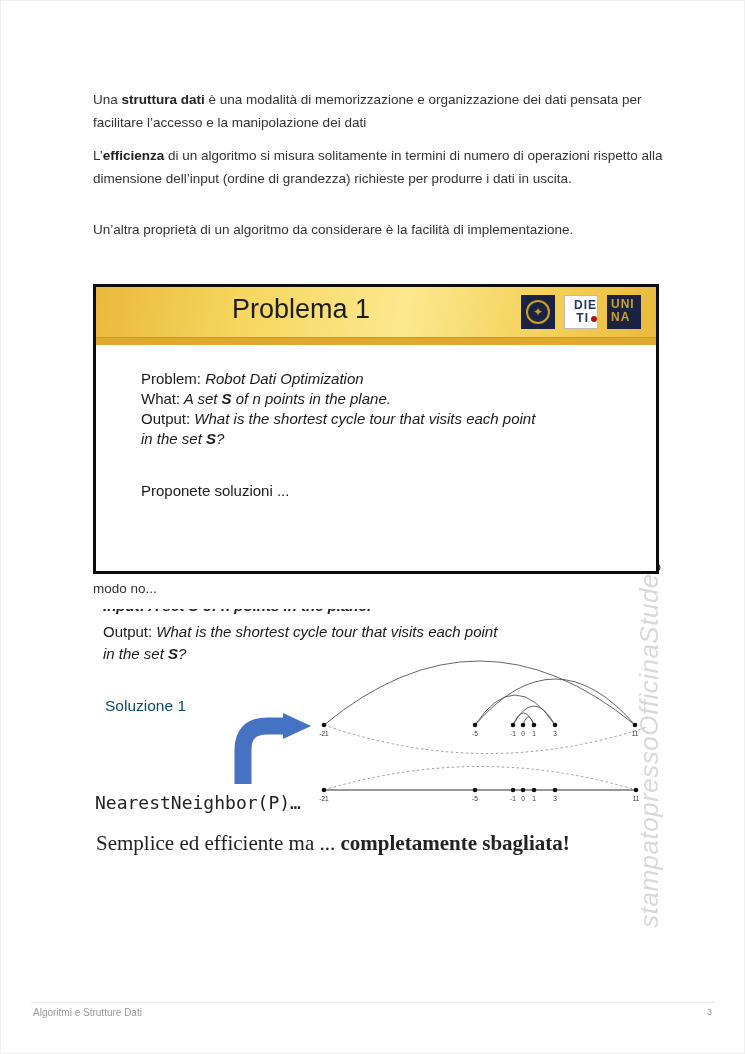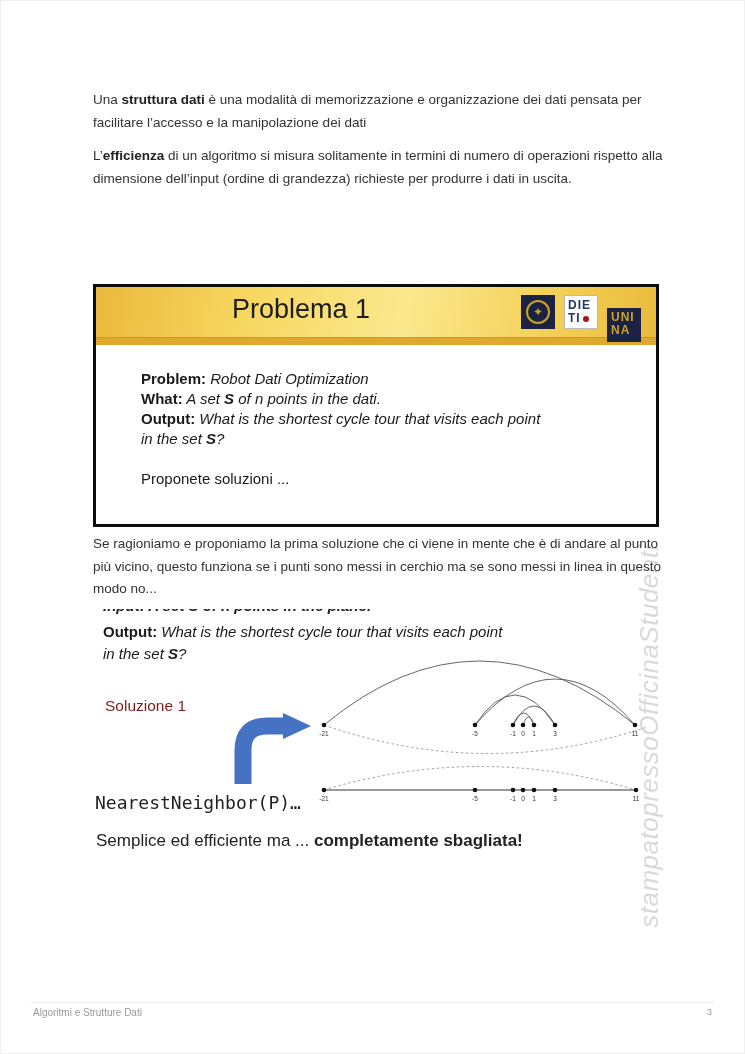--- a/index.html
+++ b/index.html
@@ -4,70 +4,71 @@
 <style>
   html,body{margin:0;padding:0;background:#fff;}
   .page{position:relative;width:745px;height:1054px;background:#fff;overflow:hidden;
         font-family:"Liberation Sans",sans-serif;color:#303030;border:1px solid #f0f0f0;box-sizing:border-box;}
   .para{position:absolute;left:92px;width:572px;font-size:13.5px;line-height:22.5px;color:#333;}
   .para b{font-weight:bold;color:#222;}
   
   .watermark{position:absolute;left:648px;top:735px;transform:translate(-50%,-50%) rotate(-90deg);
              font-size:26px;font-style:italic;color:#d9d9d9;white-space:nowrap;letter-spacing:.5px;z-index:0;}
   
-  .slide1{position:absolute;left:92px;top:283px;width:566px;height:243px;border:3px solid #0d0d0d;
+  .slide1{position:absolute;left:92px;top:283px;width:566px;height:290px;border:3px solid #0d0d0d;
           box-sizing:border-box;background:#fff;z-index:1;}
   .s1-header{position:relative;height:50px;
              background:linear-gradient(100deg,#e9b93c 0%,#f6d65e 26%,#fbe88e 55%,#f3cf55 82%,#eaba3a 100%);}
   .s1-title{position:absolute;left:0;top:7px;width:410px;text-align:center;font-size:27px;color:#1d1d1d;}
   .s1-logos{position:absolute;right:15px;top:8px;display:flex;gap:9px;}
   .logo-box{width:34px;height:34px;box-sizing:border-box;}
   .logo-seal{background:#1c2342;display:flex;align-items:center;justify-content:center;}
   .seal-ring{width:24px;height:24px;border:2px solid #c9a227;border-radius:50%;box-sizing:border-box;
              color:#c9a227;font-size:12px;line-height:20px;text-align:center;}
   .logo-dieti{background:#fff;border:1px solid #bbb;color:#203864;font-weight:bold;font-size:12px;
-              line-height:13px;text-align:left;padding:3px 0 0 3px;letter-spacing:1px;}
+              line-height:13px;text-align:right;padding:3px 0 0 3px;letter-spacing:1px;}
   .dieti-dot{display:inline-block;width:6px;height:6px;background:#b01116;border-radius:50%;margin-left:2px;}
   .logo-unina{background:#1c2342;color:#c9a227;font-weight:bold;font-size:12px;line-height:13px;
-              text-align:left;padding:3px 0 0 4px;letter-spacing:1px;margin-top:13px;}
+              text-align:left;padding:3px 0 0 4px;letter-spacing:1px;}
   .s1-strip{height:7px;background:#dfa930;border-top:1px solid #c89a25;}
   .s1-body{padding:24px 20px 0 45px;font-size:15px;line-height:20px;color:#1a1a1a;}
-  .sb{font-weight:bold;font-style:normal;}
+  .sb{font-weight:normal;font-style:normal;}
   .si{font-style:italic;}
   .sbi{font-style:italic;font-weight:bold;}
-  .propose{margin-top:20px;font-style:normal;}
+  .propose{margin-top:32px;font-style:normal;}
   
   .slide2{position:absolute;left:92px;top:608px;width:566px;height:215px;z-index:1;}
   .clip-line{position:absolute;left:10px;top:0;width:410px;height:7px;overflow:hidden;}
   .clip-inner{display:block;transform:translateY(-12px);font-size:15px;font-weight:bold;font-style:italic;color:#222;}
   .s2-output{position:absolute;left:10px;top:12px;font-size:15px;line-height:22px;color:#1a1a1a;}
-  .sol-label{position:absolute;left:12px;top:88px;font-size:15.5px;color:#7f1d1d;}
+  .sol-label{position:absolute;left:12px;top:88px;font-size:15.5px;color:#0c4a6e;}
   .code-label{position:absolute;left:2px;top:183px;font-size:18px;font-family:"DejaVu Sans Mono","Liberation Mono",monospace;color:#222;}
   .arrow-svg{position:absolute;left:136px;top:103px;}
   .diagram-svg{position:absolute;left:0;top:0;}
   .pt-label{position:absolute;width:14px;text-align:center;font-size:6.5px;color:#333;}
   
-  .para5{position:absolute;left:95px;top:830px;font-size:17px;color:#222;z-index:1;}
+  .para5{position:absolute;left:95px;top:830px;font-size:21px;color:#222;z-index:1;font-family:Liberation Serif, serif;}
   .para5 b{font-weight:bold;}
   
   .footer-line{position:absolute;left:30px;right:30px;top:1001px;border-top:1px solid #ececec;}
   .footer-left{position:absolute;left:32px;top:1006px;font-size:10px;color:#9a9a9a;}
   .footer-page{position:absolute;right:32px;top:1006px;font-size:9px;color:#9a9a9a;}
 </style>
 </head>
 <body>
 
 <div class="page">
 
   <div class="watermark">stampatopressoOfficinaStudenti</div>
 
   <div class="para" style="top:144px;"><span>L’</span><b>efficienza</b><span> di un algoritmo si misura solitamente in termini di numero di operazioni rispetto alla dimensione dell’input (ordine di grandezza) richieste per produrre i dati in uscita.</span></div>
 
   <div class="para" style="top:88px;"><span>Una </span><b>struttura dati</b><span> è una modalità di memorizzazione e organizzazione dei dati pensata per facilitare l’accesso e la manipolazione dei dati</span></div>
 
+  <div class="para" style="top:218px;">Un’altra proprietà di un algoritmo da considerare è la facilità di implementazione.</div>
 
   <div class="slide1">
     <div class="s1-header">
       <div class="s1-title">Problema 1</div>
       <div class="s1-logos">
         <div class="logo-box logo-seal">
           <div class="seal-ring">✦</div>
         </div>
         <div class="logo-box logo-dieti">
           <div>DIE</div>
@@ -75,21 +76,21 @@
         </div>
         <div class="logo-box logo-unina">
           <div>UNI</div>
           <div>NA</div>
         </div>
       </div>
     </div>
     <div class="s1-strip"></div>
     <div class="s1-body">
       <div><span class="sb">Problem:</span><span class="si"> Robot Dati Optimization</span></div>
-      <div><span class="sb">What:</span><span class="si"> A set </span><span class="sbi">S</span><span class="si"> of n points in the dati.</span></div>
+      <div><span class="sb">What:</span><span class="si"> A set </span><span class="sbi">S</span><span class="si"> of n points in the plane.</span></div>
       <div><span class="sb">Output:</span><span class="si"> What is the shortest cycle tour that visits each point</span></div>
       <div><span class="si">in the set </span><span class="sbi">S</span><span class="si">?</span></div>
       <div class="propose">Proponete soluzioni ...</div>
     </div>
   </div>
 
   <div class="para" style="top:532px;">Se ragioniamo e proponiamo la prima soluzione che ci viene in mente che è di andare al punto più vicino, questo funziona se i punti sono messi in cerchio ma se sono messi in linea in questo modo no...</div>
 
   <div class="slide2">
     <div class="clip-line">

